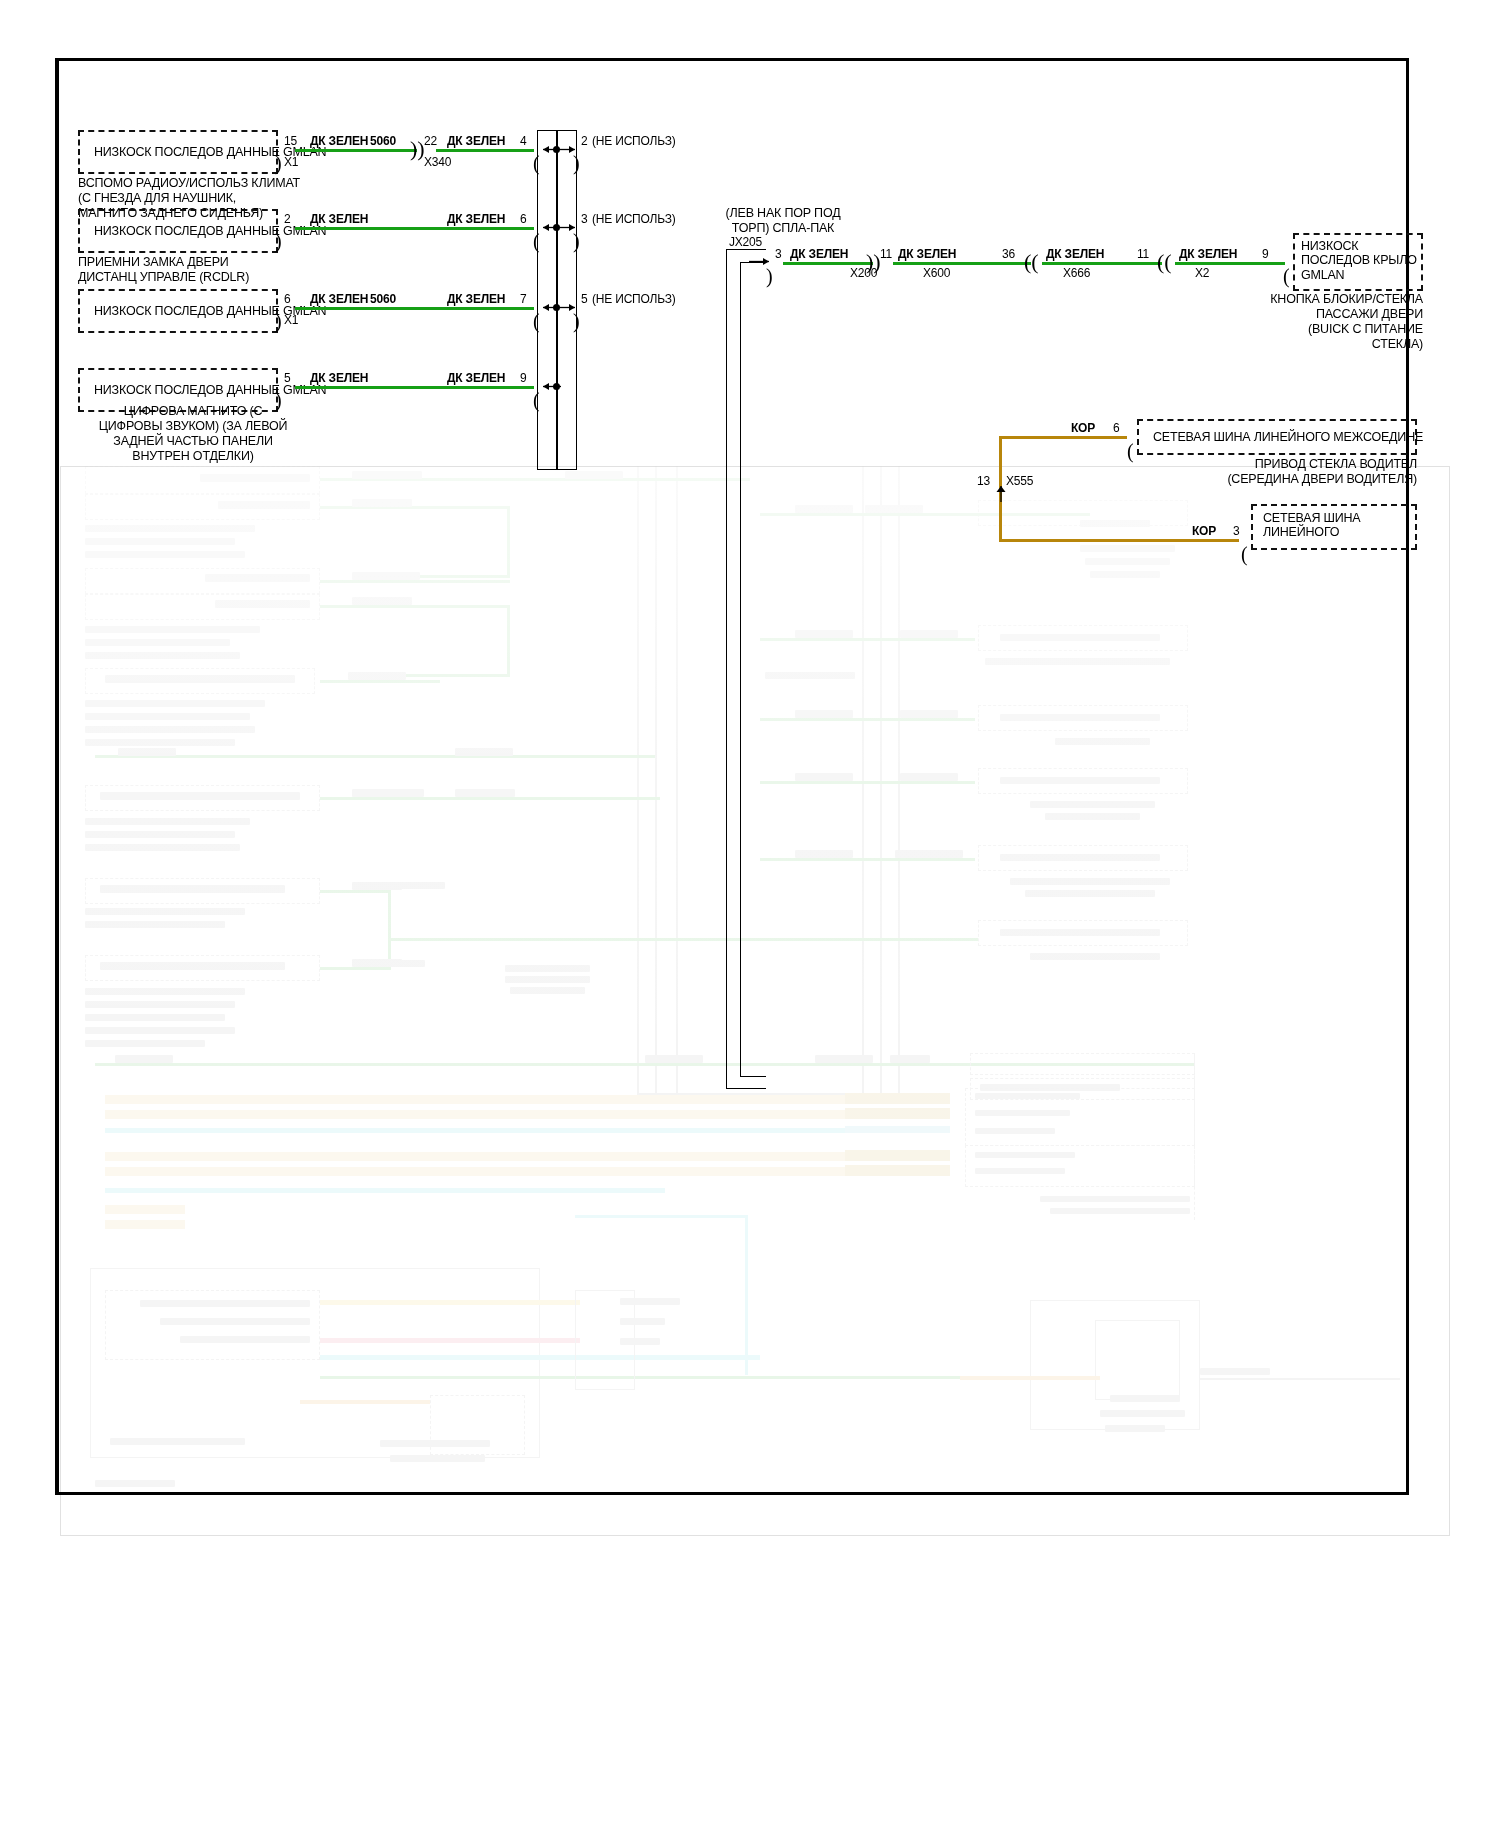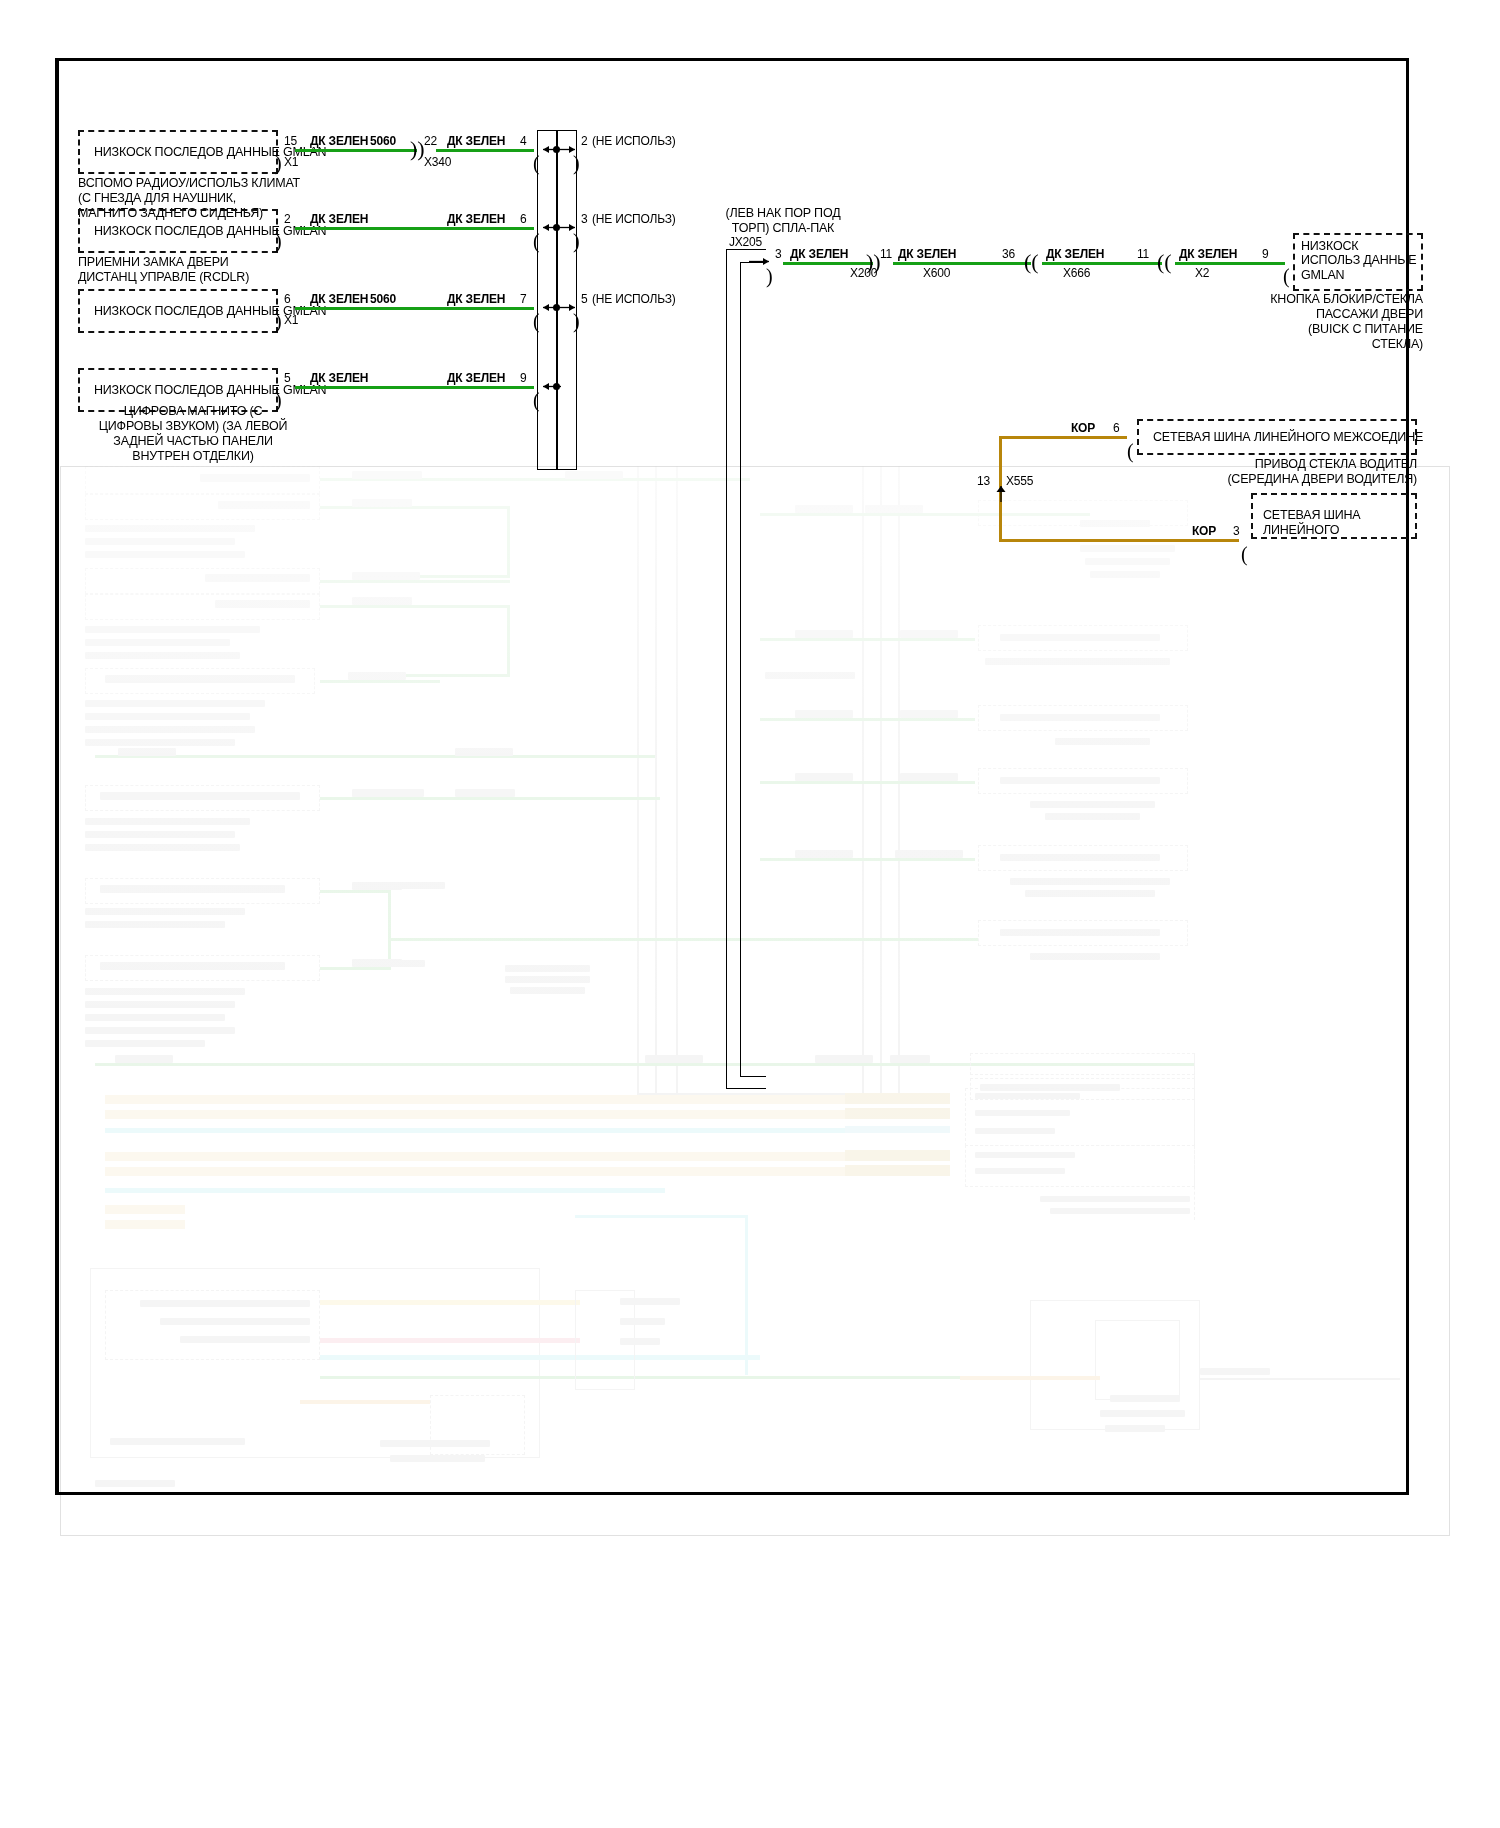--- a/index.html
+++ b/index.html
@@ -517,21 +517,21 @@
   <span class="brk" style="left:1157px;top:256px;">((</span>
 
   <div class="wire" style="left:1175px;top:262px;width:110px;"></div>
   <span class="wlabel" style="left:1179px;top:247px;">ДК ЗЕЛЕН</span>
   <span class="num" style="left:1262px;top:247px;">9</span>
   <span class="num" style="left:1195px;top:266px;">X2</span>
   <span class="conn" style="left:1283px;top:271px;">(</span>
 
   <div class="blk multiline" style="left:1293px;top:233px;width:130px;height:58px;align-items:flex-start;">
     <span class="blk-label" style="white-space:pre-line;padding-top:4px;">НИЗКОСК
-ИСПОЛЬЗ ДАННЫЕ
+ПОСЛЕДОВ КРЫЛО
 GMLAN</span>
   </div>
   <div class="cap right" style="left:1130px;top:292px;width:293px;">КНОПКА БЛОКИР/СТЕКЛА
 ПАССАЖИ ДВЕРИ
 (BUICK С ПИТАНИЕ
 СТЕКЛА)</div>
 
   <div class="blk" style="left:1137px;top:419px;width:280px;height:36px;">
     <span class="blk-label">СЕТЕВАЯ ШИНА ЛИНЕЙНОГО МЕЖСОЕДИНЕ</span>
   </div>
@@ -549,18 +549,18 @@
     <svg width="14" height="18" viewBox="0 0 14 18">
         <path d="M7 1 V17" stroke="#000" stroke-width="1.3"></path>
       <path d="M7 1 l-4.5 6 h9 z" fill="#000"></path>
       </svg>
   </div>
 
   <div class="wire brown" style="left:999px;top:539px;width:240px;"></div>
   <span class="wlabel" style="left:1192px;top:524px;">КОР</span>
   <span class="num" style="left:1233px;top:524px;">3</span>
   <span class="conn" style="left:1241px;top:549px;">(</span>
-  <div class="blk multiline" style="left:1251px;top:493px;width:166px;height:46px;align-items:flex-end;">
+  <div class="blk multiline" style="left:1251px;top:504px;width:166px;height:46px;align-items:flex-start;">
     <span class="blk-label" style="white-space:pre-line;padding-top:5px;padding-left:10px;">СЕТЕВАЯ ШИНА
 ЛИНЕЙНОГО</span>
   </div>
 
 </div>
 
 </body></html>

